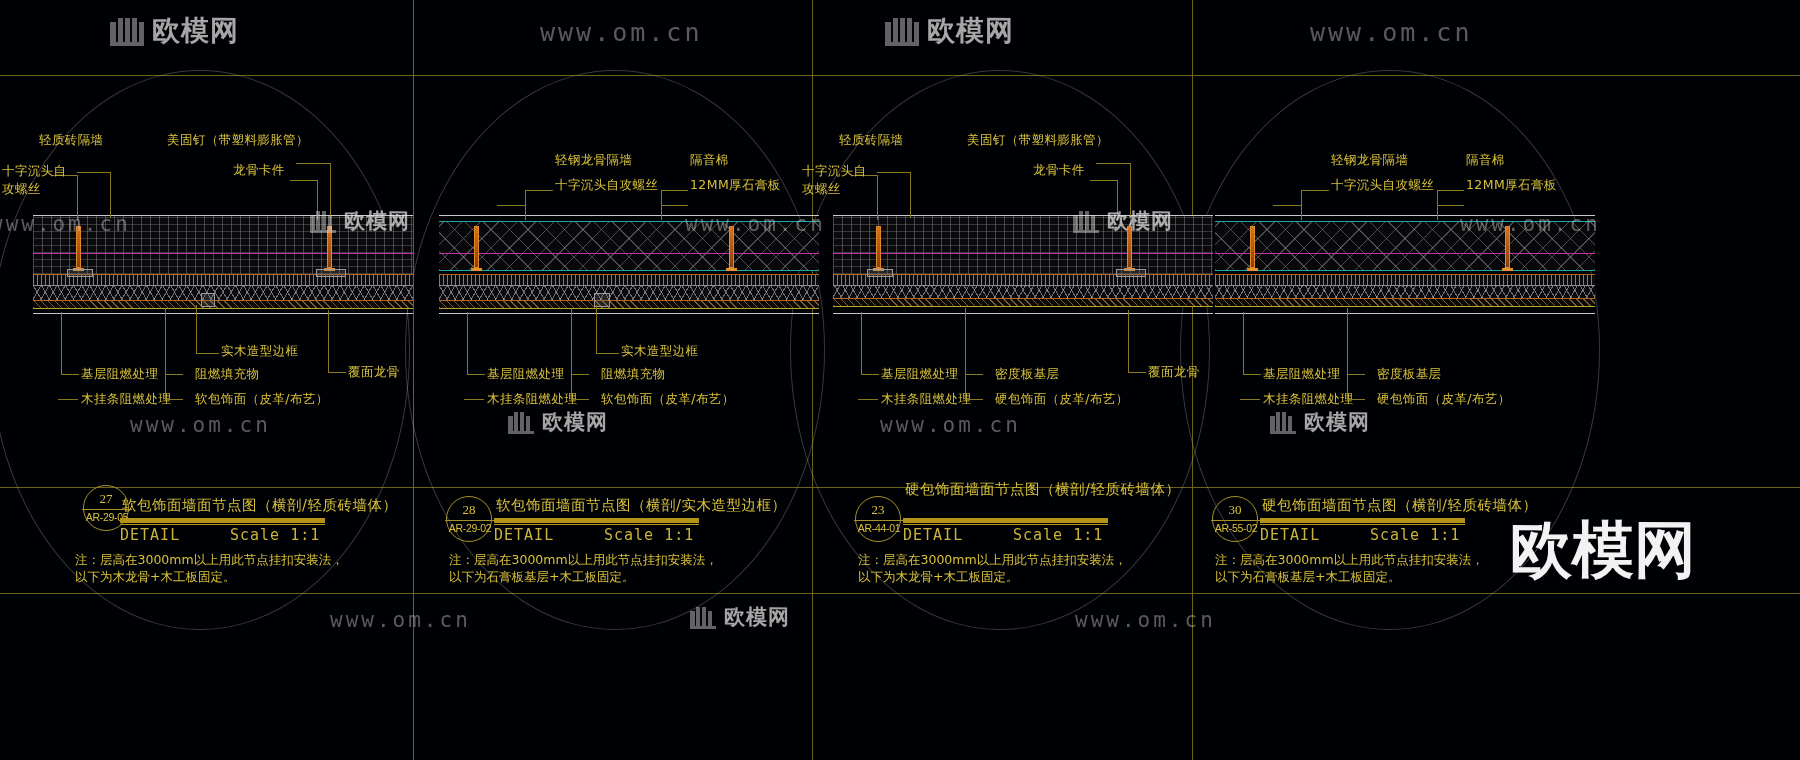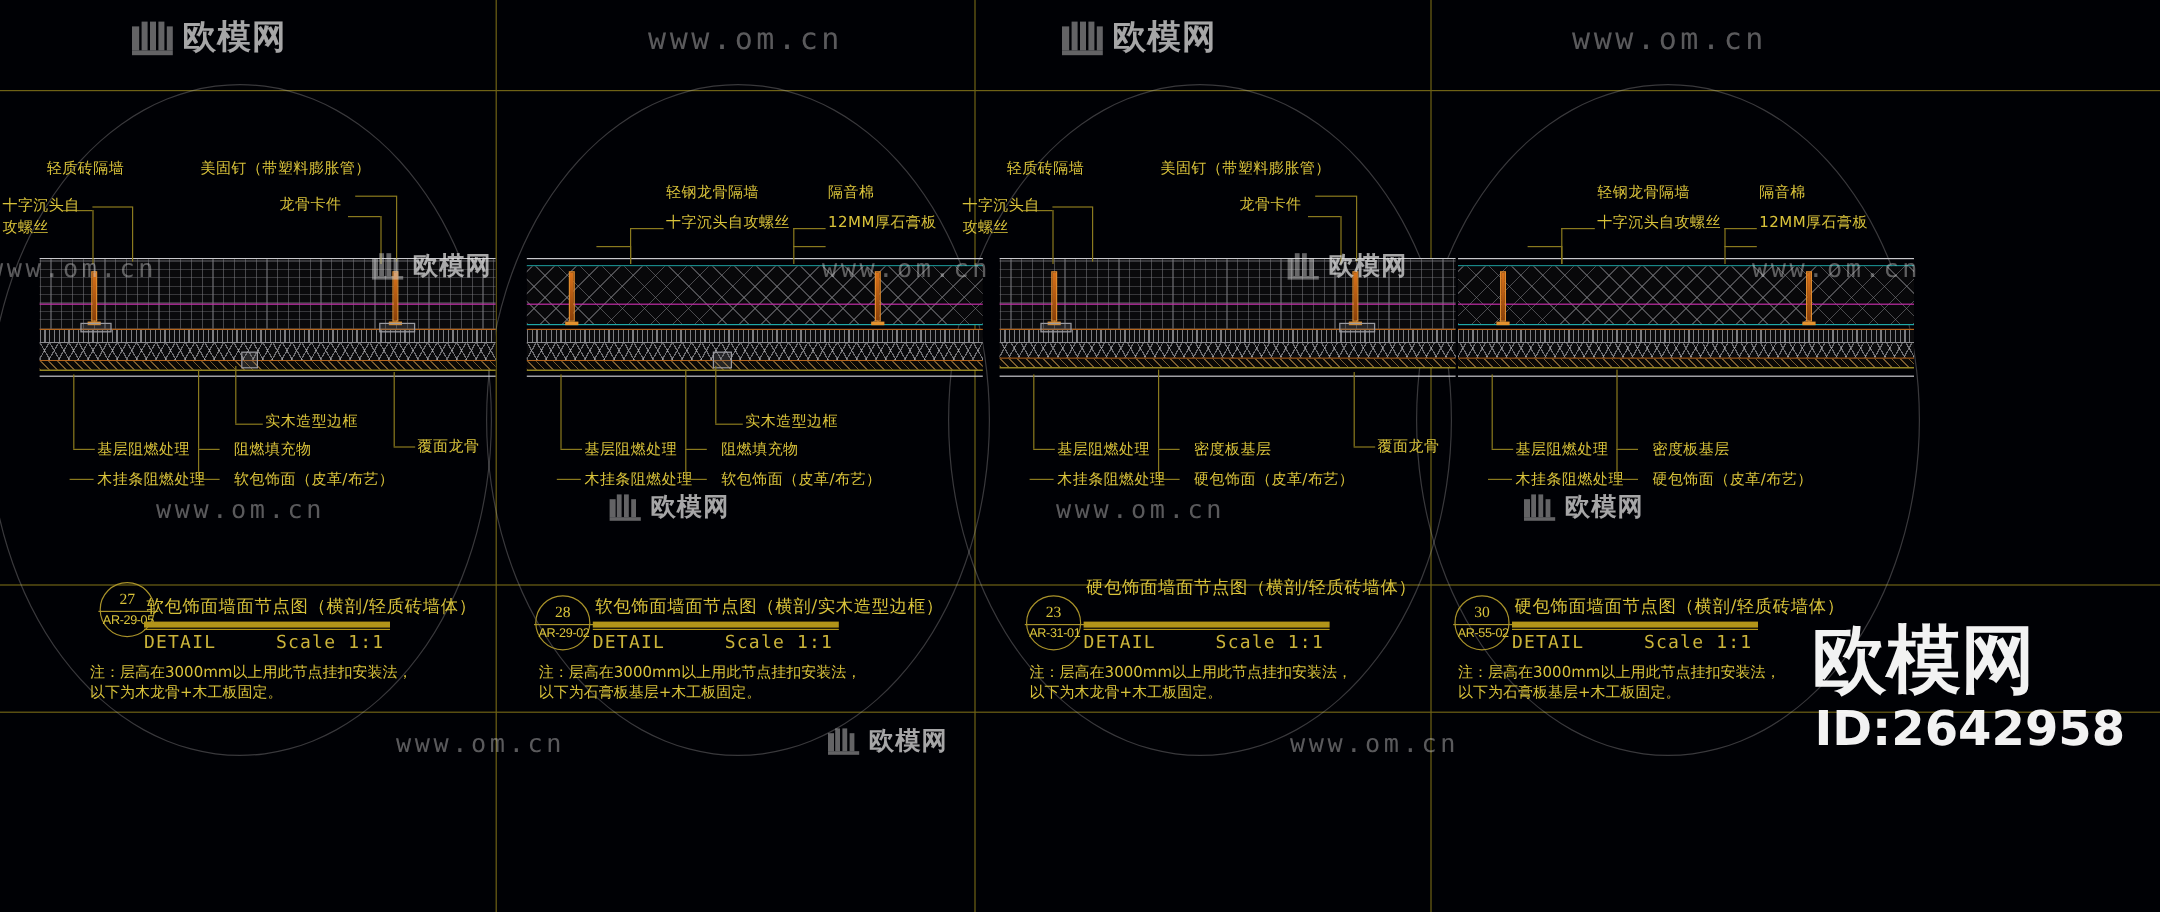--- a/index.html
+++ b/index.html
@@ -482,21 +482,21 @@
     <div class="lbl" style="left:81px; top:392px;">木挂条阻燃处理</div>
 
     <div class="leader v" style="left:165px; top:374px; height:25px;"></div>
     <div class="leader h" style="left:165px; top:399px; width:18px;"></div>
     <div class="lbl" style="left:195px; top:392px;">硬包饰面（皮革/布艺）</div>
 
     <div class="titleblock" style="left:0; top:0;">
       <div class="tb-circle" style="left:55px; top:496px;">
         <div class="tb-num">23</div>
         <div class="tb-div"></div>
-        <div class="tb-code">AR-31-01</div>
+        <div class="tb-code">AR-44-01</div>
       </div>
       <div class="tb-title" style="left:105px; top:480px;">硬包饰面墙面节点图（横剖/轻质砖墙体）</div>
       <div class="tb-bar" style="left:103px; top:518px; width:205px;"></div>
       <div class="tb-bar2" style="left:103px; top:524px; width:205px;"></div>
       <div class="tb-detail" style="left:103px; top:526px;">DETAIL</div>
       <div class="tb-scale" style="left:213px; top:526px;">Scale 1:1</div>
       <div class="tb-note" style="left:58px; top:551px;">注：层高在3000mm以上用此节点挂扣安装法，</div>
       <div class="tb-note" style="left:58px; top:568px;">以下为木龙骨+木工板固定。</div>
     </div>
   </div>
@@ -661,15 +661,14 @@
       <i style="left:12px;top:1px;  width:4px;  height:19px;"></i>
       <i style="left:18px;top:5px;  width:4px;  height:15px;"></i>
       <i style="left:0;   top:20px; width:26px; height:3px;"></i>
     </span>
     <span class="cn" style="font-size:21px;">欧模网</span>
   </div>
 
   <div class="wm wm-text" style="left:1075px; top:608px; font-size:21px;">www.om.cn</div>
 
   <div class="wm wm-big" style="left:1510px; top:508px; font-size:62px;">欧模网</div>
-  <div class="wm wm-id" style="left:1512px; top:585px; font-size:40px;">ID:2642958</div>
 
 </div>
 
 </body></html>

